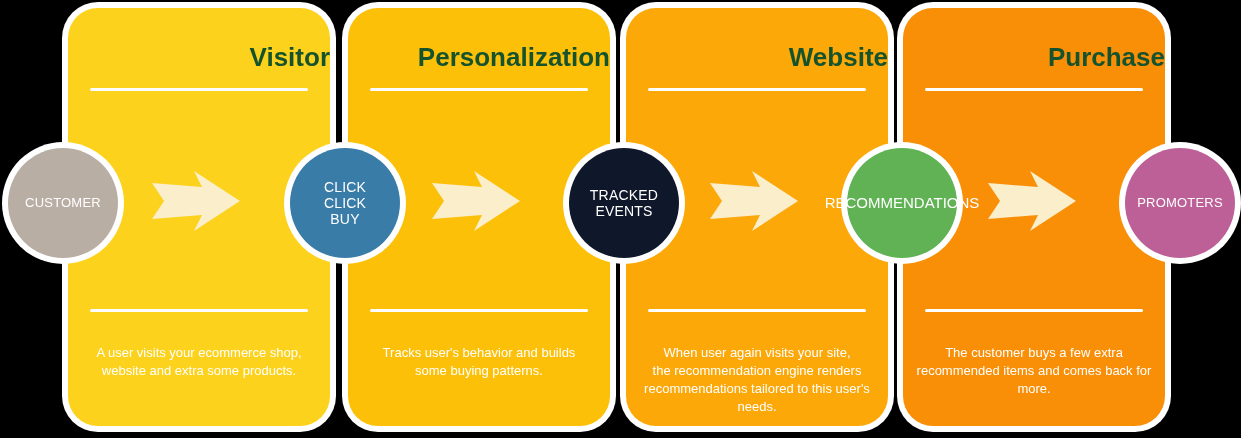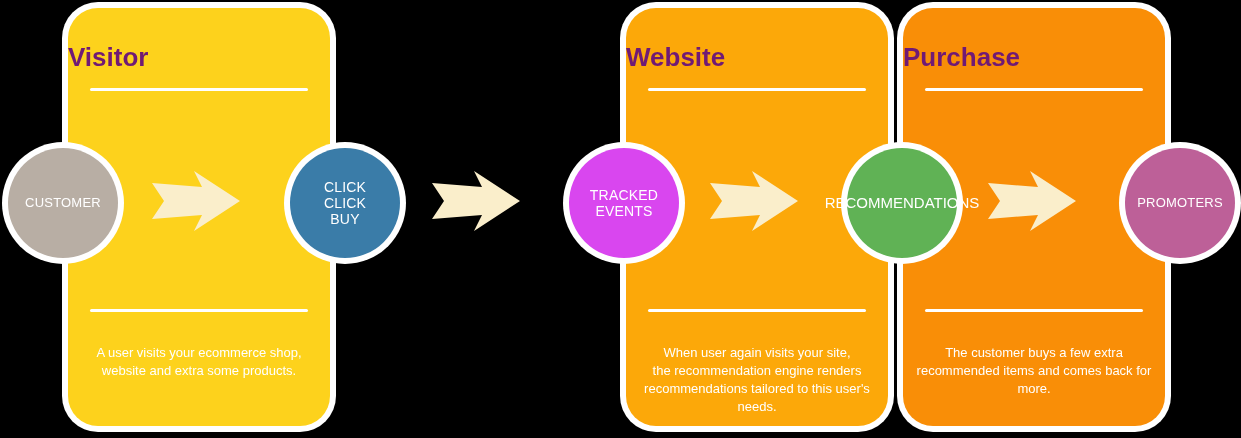--- a/index.html
+++ b/index.html
@@ -35,22 +35,22 @@
   .panel-1 { left: 68px;  width: 262px; }
   .panel-2 { left: 348px; width: 262px; }
   .panel-3 { left: 626px; width: 262px; }
   .panel-4 { left: 903px; width: 262px; }
 
   .panel-title {
     position: absolute;
     top: 33px;
     left: 0;
     right: 0;
-    text-align: left;
-    color: #701a75;
+    text-align: right;
+    color: #14532d;
     font-size: 27px;
     font-weight: bold;
     letter-spacing: 0px;
     line-height: 32px;
     white-space: nowrap;
   }
   .panel-1 .panel-title,
   .panel-2 .panel-title,
   .panel-3 .panel-title,
   .panel-4 .panel-title { font-size: 26px; }
@@ -134,20 +134,27 @@
 <div id="stage" style="background: rgb(0, 0, 0);">
 
   <div class="panel panel-1" style="background: rgb(253, 210, 28);">
     <div class="panel-title">Visitor</div>
     <div class="rule rule-top"></div>
     <div class="rule rule-bottom"></div>
     <div class="panel-desc">A user visits your ecommerce shop,
 website and extra some products.</div>
   </div>
 
+  <div class="panel panel-2" style="background: rgb(253, 192, 8);">
+    <div class="panel-title">Personalization</div>
+    <div class="rule rule-top"></div>
+    <div class="rule rule-bottom"></div>
+    <div class="panel-desc">Tracks user's behavior and builds
+some buying patterns.</div>
+  </div>
 
   <div class="panel panel-4" style="background: rgb(249, 142, 7);">
     <div class="panel-title">Purchase</div>
     <div class="rule rule-top"></div>
     <div class="rule rule-bottom"></div>
     <div class="panel-desc">The customer buys a few extra
 recommended items and comes back for
 more.</div>
   </div>
 
@@ -183,21 +190,21 @@
   </div>
 
   <div class="node node-1" style="background: rgb(184, 174, 164); justify-content: center;">
     <span class="node-label">CUSTOMER</span>
   </div>
   <div class="node node-2" style="background: rgb(58, 124, 168);">
     <span class="node-label">CLICK
 CLICK
 BUY</span>
   </div>
-  <div class="node node-3" style="background: #d946ef;">
+  <div class="node node-3" style="background: #0f172a;">
     <span class="node-label">TRACKED
 EVENTS</span>
   </div>
   <div class="node node-4" style="background: rgb(96, 178, 85);">
     <span class="node-label">RECOMMENDATIONS</span>
   </div>
   <div class="node node-5" style="background: rgb(189, 96, 152);">
     <span class="node-label">PROMOTERS</span>
   </div>
 

